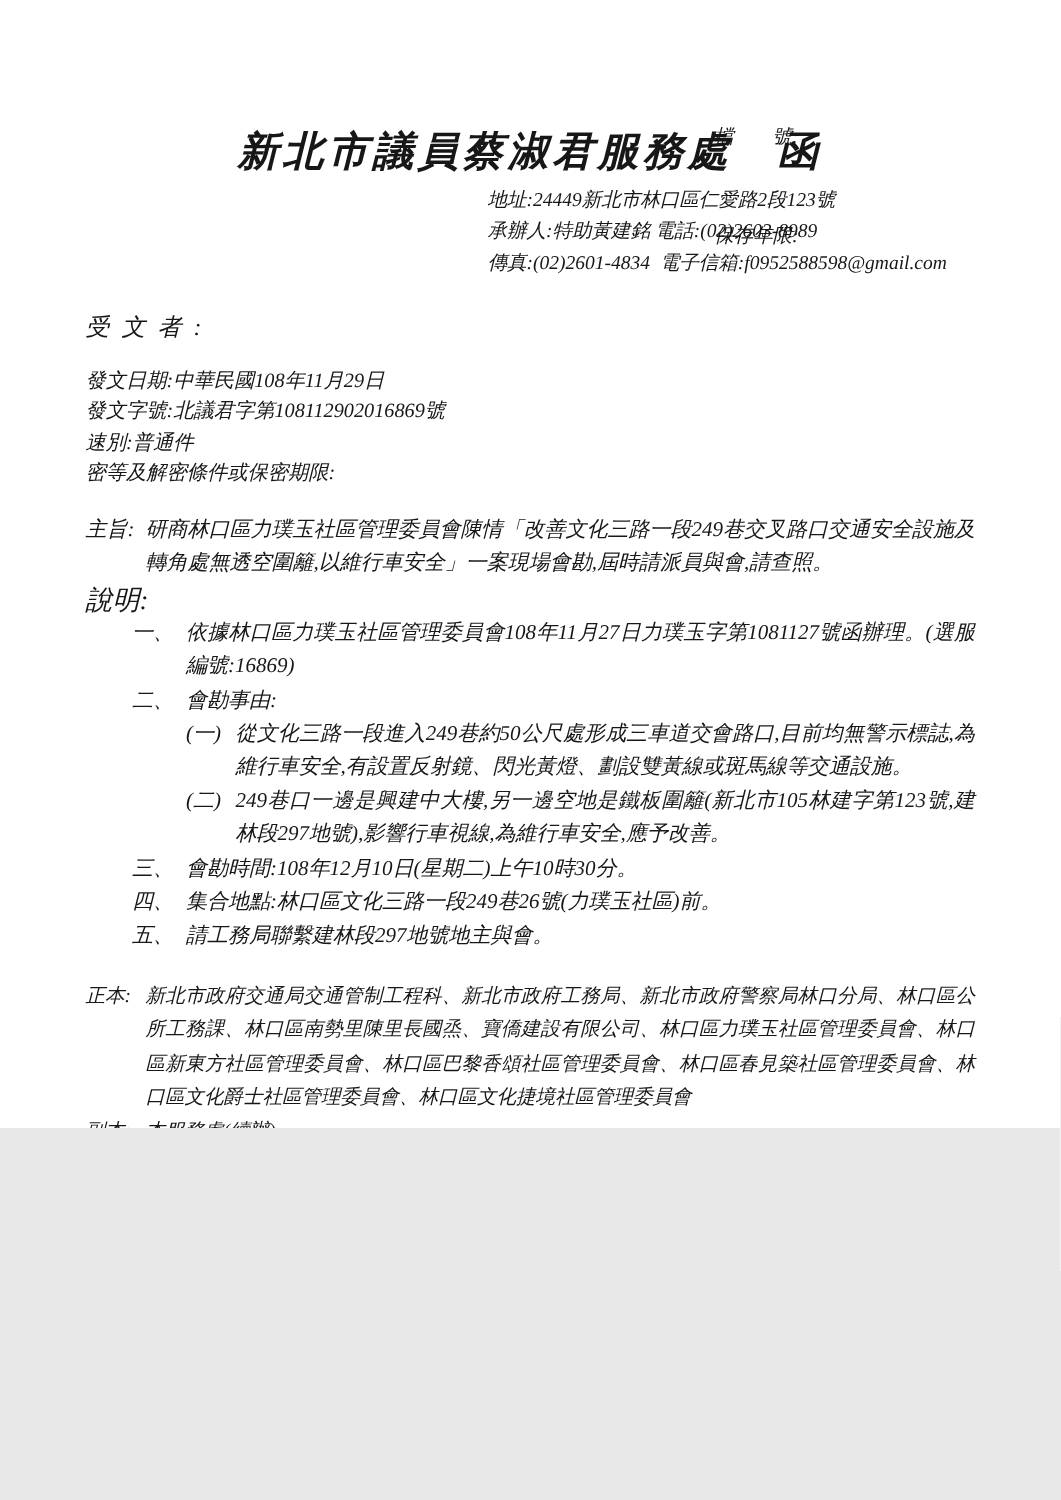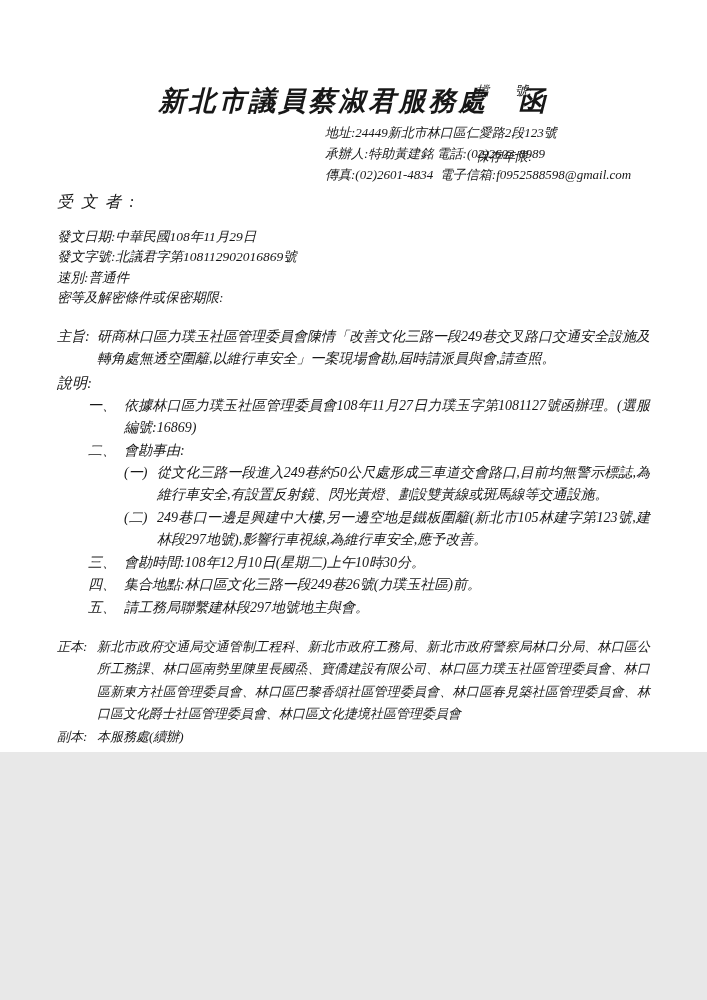--- a/index.html
+++ b/index.html
@@ -29,35 +29,35 @@
     height:30px; line-height:30px;
   }
   
   .sender-info{
     margin:6px 0 0 268px;
     font-size:13px; line-height:21px;
   }
   .sender-info div{white-space:pre;}
   
   .recipient{
-    margin-top:5px;
+    margin-top:22px;
     font-size:16px; letter-spacing:8px;
     height:24px; line-height:24px;
   }
   
   .meta-block{
     margin-top:13px;
     font-size:13.5px; line-height:20.4px;
   }
   
   .para{display:flex; font-size:14px; line-height:22.4px;}
   .para .lbl{flex:0 0 40px; white-space:pre;}
   .para .txt{flex:1; text-align:justify;}
   .subject{margin-top:17px;}
-  .section-label{font-size:15px; line-height:22.4px; margin-top:2px;}
+  .section-label{font-size:18px; line-height:22.4px; margin-top:2px;}
   .item{display:flex; margin-left:31px; font-size:14px; line-height:22.4px;}
   .item .no{flex:0 0 36px; white-space:pre;}
   .item .txt{flex:1; text-align:justify;}
   .sub{display:flex; margin-left:67px; font-size:14px; line-height:22.4px;}
   .sub .no{flex:0 0 33px; white-space:pre;}
   .sub .txt{flex:1; text-align:justify;}
   
   .copies{font-size:13px; line-height:22.4px;}
   .copies-first{margin-top:17px;}
   

